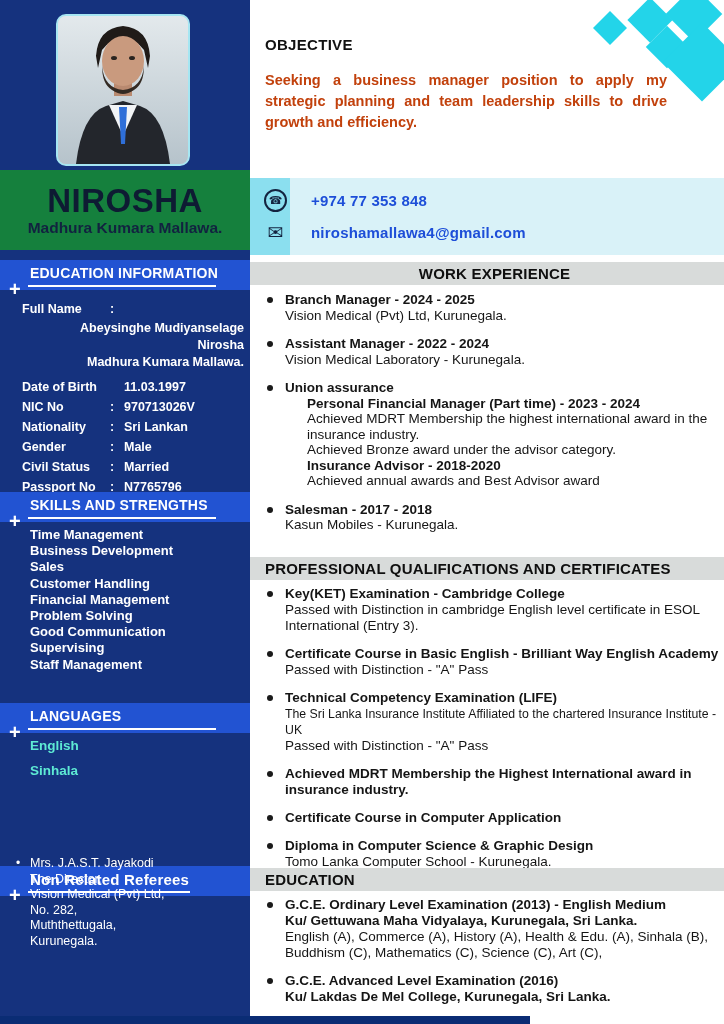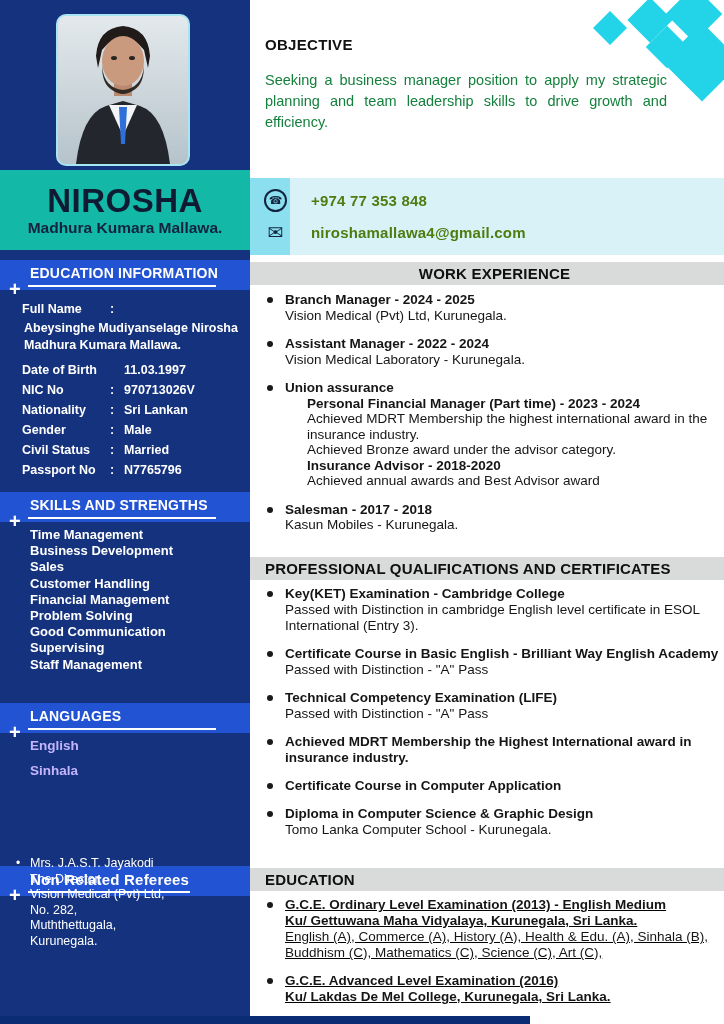--- a/index.html
+++ b/index.html
@@ -4,98 +4,98 @@
 <style>
   html,body{margin:0;padding:0;background:#e8e8e8;}
   .page{position:relative;width:724px;height:1024px;background:#ffffff;
         font-family:"Liberation Sans",sans-serif;overflow:hidden;margin:0 auto;}
 
   
   .sidebar{position:absolute;left:0;top:0;width:250px;height:1016px;background:#15327E;}
   .photo-frame{position:absolute;left:56px;top:14px;width:130px;height:148px;
                border-radius:10px;border:2px solid #A6E6F2;overflow:hidden;background:#cdd7dd;}
   .photo-frame svg{display:block;}
-  .name-band{position:absolute;left:0;top:170px;width:250px;height:80px;background:#14b8a6;
+  .name-band{position:absolute;left:0;top:170px;width:250px;height:80px;background:#15803d;
              display:flex;flex-direction:column;align-items:center;justify-content:center;}
   .name{font-size:33px;font-weight:bold;color:#0E1B33;letter-spacing:.5px;line-height:34px;}
   .subname{font-size:15.5px;font-weight:bold;color:#122240;margin-top:1px;}
 
   .band{position:absolute;left:0;width:250px;height:30px;background:#2253D2;color:#fff;
         font-weight:bold;font-size:14px;line-height:27px;padding-left:30px;box-sizing:border-box;
         letter-spacing:.2px;}
   .band .underline{position:absolute;left:28px;right:34px;bottom:3px;height:2px;background:#fff;}
   .band .plus{position:absolute;left:9px;bottom:-9px;font-size:20px;font-weight:bold;color:#fff;line-height:20px;}
   #band-personal{top:260px;} #band-skills{top:492px;} #band-languages{top:703px;}
   #band-referees{top:866px;font-size:15px;}
   #band-referees .underline{right:60px;}
 
   .personal-body{position:absolute;left:22px;top:300px;width:222px;color:#fff;
                  font-size:12.5px;font-weight:bold;}
   .fn-row{display:flex;line-height:18px;}
   .fn-label{width:88px;}
-  .fn-lines{margin-left:2px;margin-top:2px;line-height:17px;}
+  .fn-lines{margin-left:10px;margin-top:2px;line-height:17px;text-align:right;}
   .info-rows{margin-top:6px;}
   .info-row{display:flex;line-height:20px;}
   .info-label{width:88px;}
   .info-colon{width:14px;}
   .info-value{flex:1;}
 
   .skills-body{position:absolute;left:30px;top:527px;color:#fff;font-size:13px;
                font-weight:bold;line-height:16.2px;}
-  .lang-body{position:absolute;left:30px;top:738px;color:#c4b5fd;font-size:13.5px;font-weight:bold;}
+  .lang-body{position:absolute;left:30px;top:738px;color:#5eead4;font-size:13.5px;font-weight:bold;}
   .lang-body div{margin-bottom:10px;}
   .ref-body{position:absolute;left:16px;top:856px;width:222px;color:#fff;font-size:12.5px;
             line-height:15.5px;display:flex;}
   .ref-bullet{width:14px;font-size:12px;}
   .footer-strip{position:absolute;left:0;top:1016px;width:530px;height:8px;background:#0A2C74;}
 
   
   .main{position:absolute;left:250px;top:0;width:474px;height:844px;}
   .diamond{position:absolute;background:#23D4E9;transform:rotate(45deg);}
   #d1{left:348px;top:16px;width:24px;height:24px;}
   #d2{left:384px;top:4px;width:32px;height:32px;}
   #d3{left:424px;top:-6px;width:40px;height:40px;}
   #d4{left:402px;top:32px;width:30px;height:30px;}
   #d5{left:424px;top:34px;width:56px;height:56px;}
 
   .objective-title{position:absolute;left:15px;top:36px;font-size:15px;font-weight:bold;
                    color:#111;letter-spacing:.3px;}
   .objective-text{position:absolute;left:15px;top:70px;width:402px;font-size:14.5px;
-                  line-height:21px;color:#15803d;text-align:justify;font-weight:normal;}
+                  line-height:21px;color:#c2410c;text-align:justify;font-weight:bold;}
 
   .contact-band{position:absolute;left:0;top:178px;width:474px;height:77px;background:#D9F2F8;}
   .contact-accent{position:absolute;left:0;top:0;width:40px;height:77px;background:#8BDFEF;}
   .contact-row{position:absolute;left:14px;display:flex;align-items:center;}
   #row-phone{top:11px;} #row-email{top:43px;}
   .phone-icon{width:19px;height:19px;border:2px solid #13233f;border-radius:50%;
               display:flex;align-items:center;justify-content:center;font-size:11px;
               color:#13233f;background:transparent;}
   .mail-icon{width:23px;height:23px;display:flex;align-items:center;justify-content:center;
              font-size:19px;color:#13233f;}
-  .contact-text{font-size:15px;font-weight:bold;color:#4d7c0f;margin-left:24px;letter-spacing:.2px;}
+  .contact-text{font-size:15px;font-weight:bold;color:#1d4ed8;margin-left:24px;letter-spacing:.2px;}
 
   .graybar{position:absolute;left:0;width:474px;height:23px;background:#D8DBDA;color:#0f0f0f;
            font-weight:bold;font-size:15px;line-height:23px;padding-left:15px;
            box-sizing:border-box;letter-spacing:.2px;}
   #bar-work{top:262px;text-align:center;} #bar-qual{top:557px;} #bar-edu{top:868px;}
 
   .bullet-item{position:relative;padding-left:20px;font-size:13.5px;line-height:15.5px;color:#151515;}
   .bullet-item::before{content:"";position:absolute;left:2px;top:5px;width:6px;height:6px;
                        border-radius:50%;background:#1a1a1a;}
   .bi-title{font-weight:bold;}
   .we-list{position:absolute;left:15px;top:292px;width:452px;}
   .we-list .bullet-item{margin-bottom:13px;}
   .roles{margin-left:22px;}
   .role-title{font-weight:bold;}
 
   .q-list{position:absolute;left:15px;top:586px;width:454px;}
   .q-list .bullet-item{margin-bottom:12px;line-height:16px;}
   .q-detail.condensed{font-size:12.3px;}
 
-  .edu-list{position:absolute;left:15px;top:897px;width:454px;text-decoration:underline;}
+  .edu-list{position:absolute;left:15px;top:897px;width:454px;}
   .edu-list .bullet-item{margin-bottom:12px;line-height:16px;}
   .edu-school{font-weight:bold;}
 </style>
 </head>
 <body>
 
 <div class="page">
 
   <aside class="sidebar">
 
@@ -280,20 +280,21 @@
       <div class="bullet-item">
         <div class="bi-title">Key(KET) Examination - Cambridge College</div>
         <div class="q-detail">Passed with Distinction in cambridge English level certificate in ESOL International (Entry 3).</div>
       </div>
       <div class="bullet-item">
         <div class="bi-title">Certificate Course in Basic English - Brilliant Way English Academy</div>
         <div class="q-detail">Passed with Distinction - "A" Pass</div>
       </div>
       <div class="bullet-item">
         <div class="bi-title">Technical Competency Examination (LIFE)</div>
+        <div class="q-detail condensed">The Sri Lanka Insurance Institute  Affiliated to the chartered Insurance Institute - UK</div>
         <div class="q-detail">Passed with Distinction - "A" Pass</div>
       </div>
       <div class="bullet-item">
         <div class="bi-title">Achieved MDRT Membership the Highest International award in insurance industry.</div>
       </div>
       <div class="bullet-item">
         <div class="bi-title">Certificate Course in Computer Application</div>
       </div>
       <div class="bullet-item">
         <div class="bi-title">Diploma in Computer Science &amp; Graphic Design</div>

